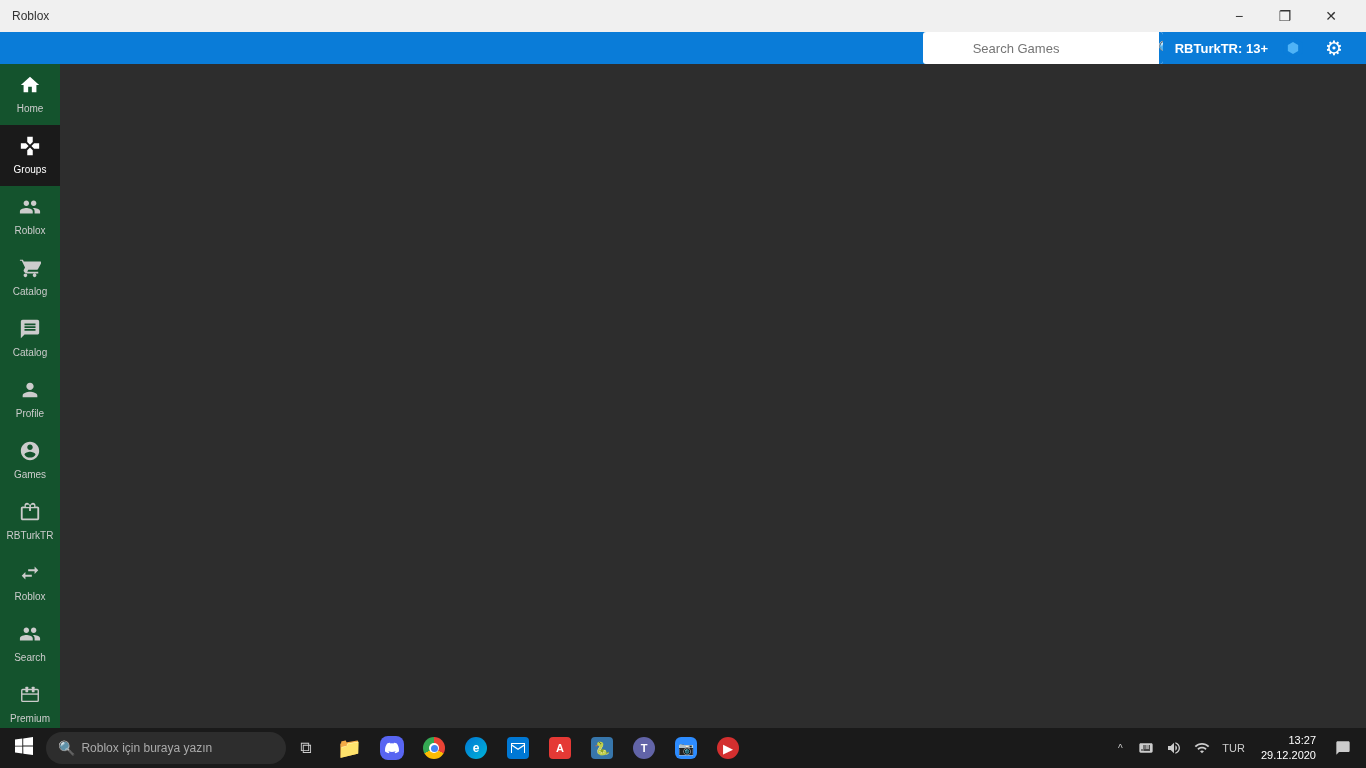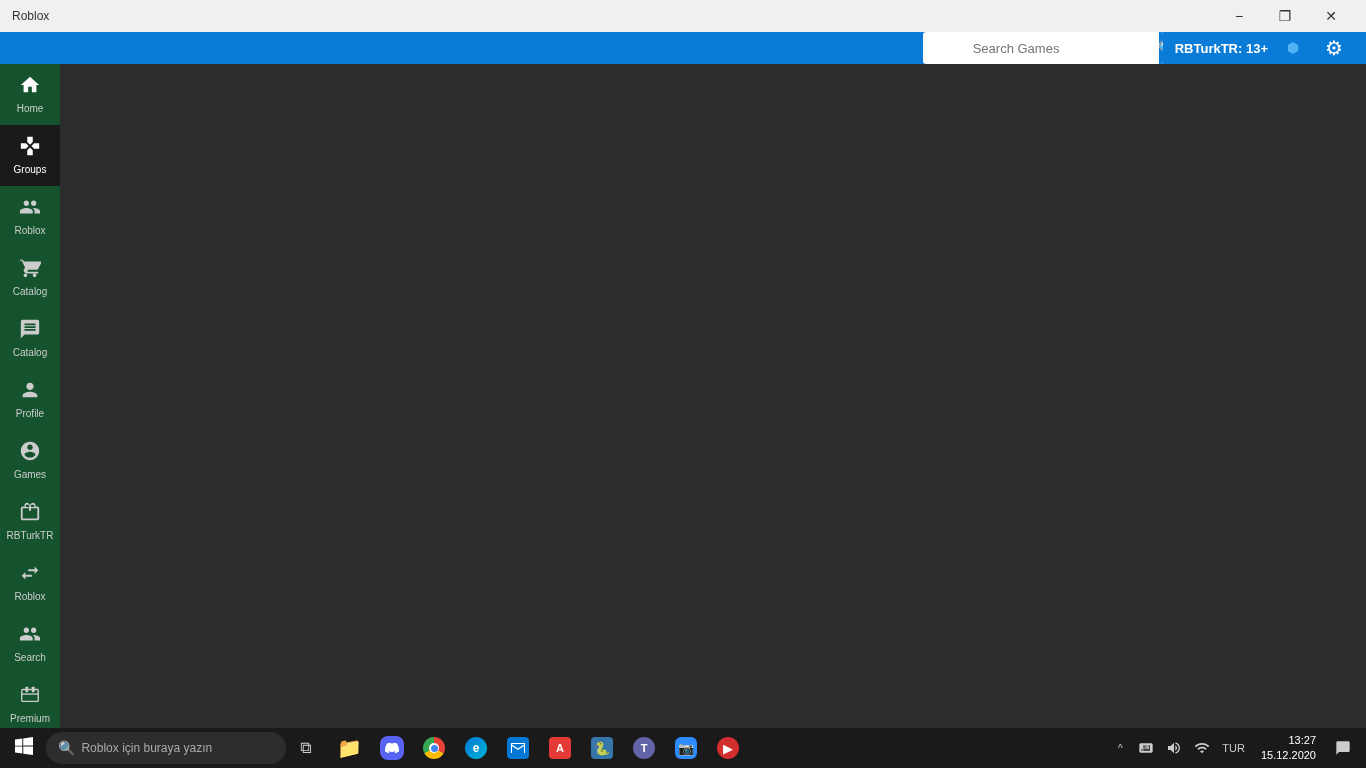--- a/index.html
+++ b/index.html
@@ -548,21 +548,21 @@
     <div class="sys-icon">
       <svg width="16" height="16" viewBox="0 0 24 24" fill="#ccc">
           <path d="M1 9l2 2c4.97-4.97 13.03-4.97 18 0l2-2C16.93 2.93 7.08 2.93 1 9zm8 8l3 3 3-3c-1.65-1.66-4.34-1.66-6 0zm-4-4l2 2c2.76-2.76 7.24-2.76 10 0l2-2C15.14 9.14 8.87 9.14 5 13z"></path>
         </svg>
     </div>
 
     <div class="lang-indicator">TUR</div>
 
     <div class="clock">
       <span>13:27</span>
-      <span>15.12.2020</span>
+      <span>29.12.2020</span>
     </div>
 
     <div class="notification-btn">
       <svg width="16" height="16" viewBox="0 0 24 24" fill="#ccc">
           <path d="M20 2H4c-1.1 0-2 .9-2 2v18l4-4h14c1.1 0 2-.9 2-2V4c0-1.1-.9-2-2-2z"></path>
         </svg>
     </div>
   </div>
 </div>
 

